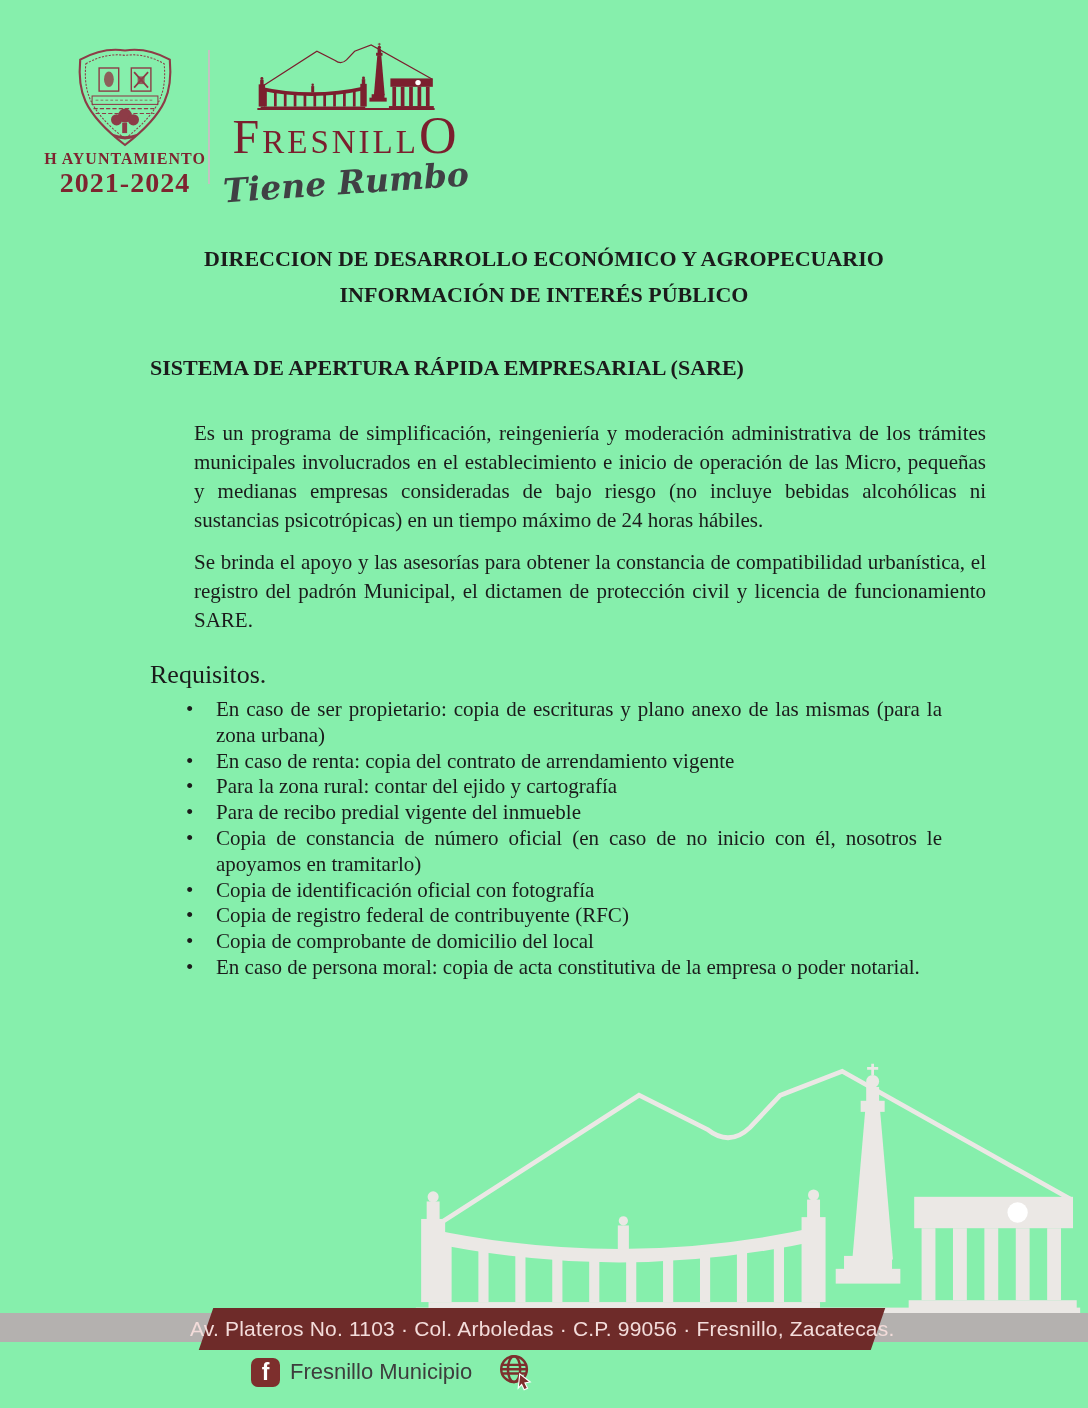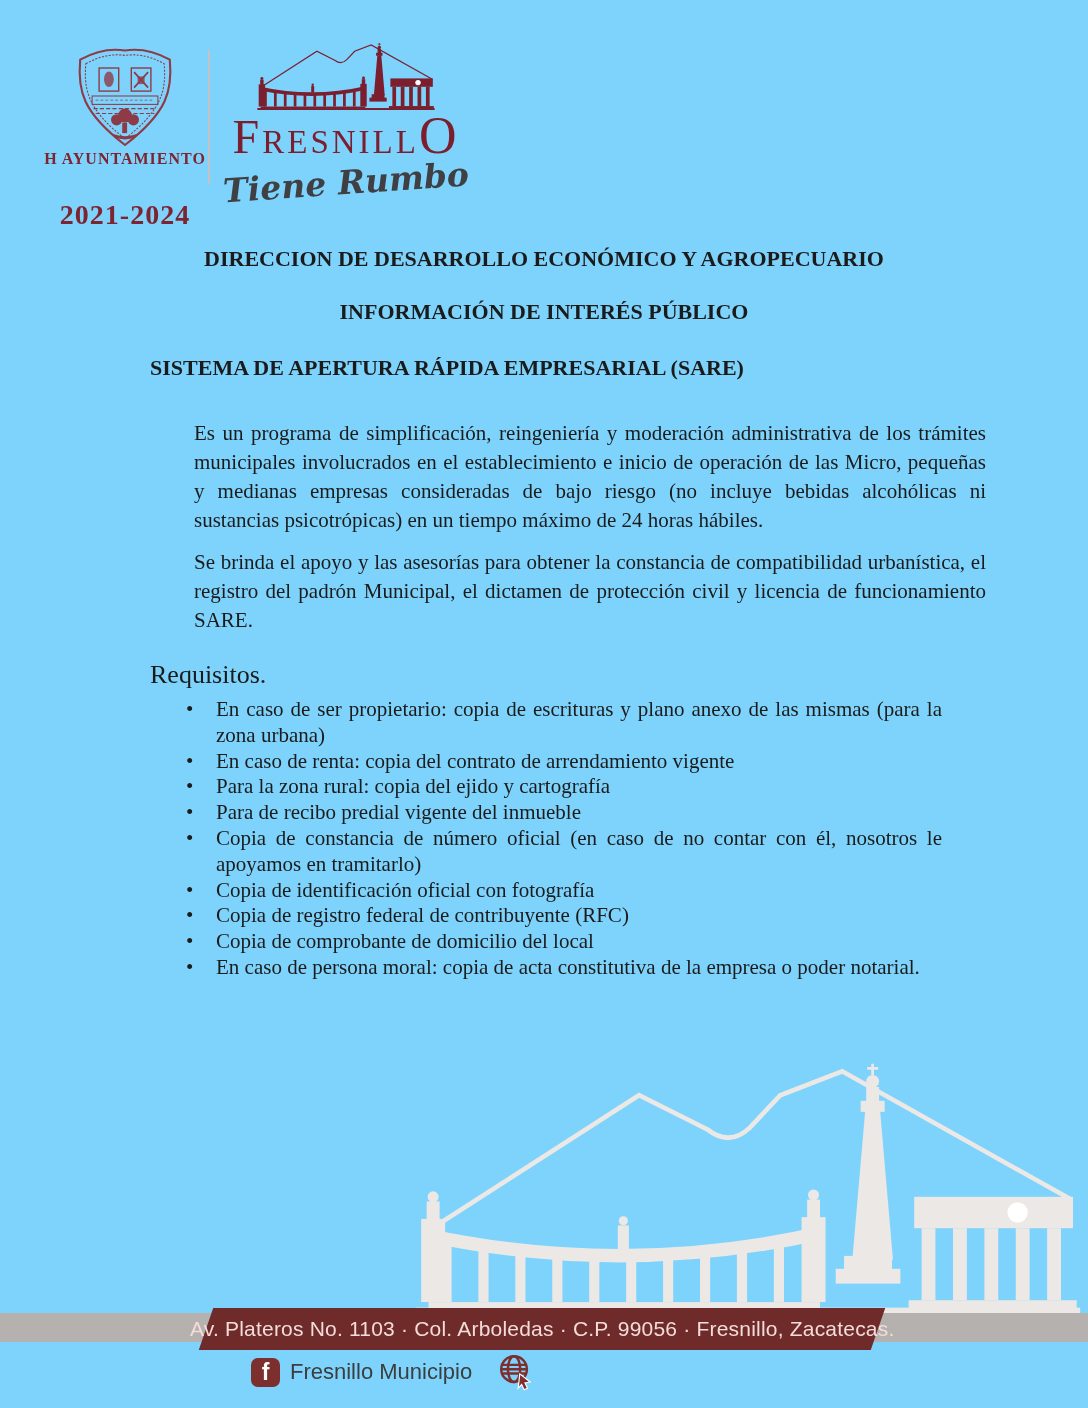--- a/index.html
+++ b/index.html
@@ -1,41 +1,41 @@
 <!DOCTYPE html>
 <html lang="es"><head>
 <meta charset="utf-8">
 <style>
   * { margin:0; padding:0; box-sizing:border-box; }
   html,body { background:#ffffff; }
   .page {
-    position:relative; width:1088px; height:1408px; background:#7dd3fc;
+    position:relative; width:1088px; height:1408px; background:#86efac;
     overflow:hidden; font-family:"Liberation Serif", serif; color:#1b1b1b;
   }
 
   
   .seal-svg { position:absolute; left:64px; top:40px; width:122px; height:112px; }
   .seal-caption { position:absolute; left:30px; top:150px; width:190px; text-align:center; color:#7e2430; }
   .seal-line1 { display:block; font-size:16px; font-weight:700; letter-spacing:1px; }
-  .seal-line2 { display:block; font-size:28px; font-weight:700; letter-spacing:1px; line-height:1.05;margin-top:32px; }
+  .seal-line2 { display:block; font-size:28px; font-weight:700; letter-spacing:1px; line-height:1.05; }
   .header-divider { position:absolute; left:208px; top:50px; width:2px; height:134px; background:#c4c2c2; }
   .brand { position:absolute; left:222px; top:36px; width:248px; text-align:center; color:#7b1f2e; }
   .brand-monument { display:block; width:180px; height:74px; margin:0 auto; color:#7b1f2e; }
   .brand-word { font-weight:400; font-size:33px; letter-spacing:3px; line-height:1; white-space:nowrap; }
   .brand-word .cap-f { font-size:48px; }
   .brand-word .cap-o { font-size:52px; }
   .brand-tagline {
     font-family:"DejaVu Serif", serif; font-style:italic; font-weight:700;
     font-size:33px; color:#404044; transform:rotate(-4deg); margin-top:1px;
   }
 
   
   .doc-title { position:absolute; left:0; width:100%; text-align:center; font-size:22px; font-weight:700; }
   .title-1 { top:246px; }
-  .title-2 { top:299px; }
+  .title-2 { top:282px; }
   .section-title { position:absolute; left:150px; top:355px; font-size:22px; font-weight:700; }
   .para { position:absolute; left:150px; width:792px; font-size:21px; line-height:29px; text-align:justify;margin-left:44px; }
   .para-1 { top:419px; }
   .para-2 { top:548px; }
   .req-label { position:absolute; left:150px; top:660px; font-size:26px; }
   .req-list { position:absolute; left:150px; top:697px; width:792px; list-style:none; font-size:21px; line-height:25.8px; }
   .req-list li { position:relative; padding-left:66px; text-align:justify; }
   .req-list .bullet { position:absolute; left:36px; top:0; }
 
   
@@ -164,23 +164,23 @@
   <main>
     <h1 class="doc-title title-1">DIRECCION DE DESARROLLO ECONÓMICO Y AGROPECUARIO</h1>
     <h2 class="doc-title title-2">INFORMACIÓN DE INTERÉS PÚBLICO</h2>
     <h3 class="section-title">SISTEMA DE APERTURA RÁPIDA EMPRESARIAL (SARE)</h3>
     <p class="para para-1">Es un programa de simplificación, reingeniería y moderación administrativa de los trámites municipales involucrados en el establecimiento e inicio de operación de las Micro, pequeñas y medianas empresas consideradas de bajo riesgo (no incluye bebidas alcohólicas ni sustancias psicotrópicas) en un tiempo máximo de 24 horas hábiles.</p>
     <p class="para para-2">Se brinda el apoyo y las asesorías para obtener la constancia de compatibilidad urbanística, el registro del padrón Municipal, el dictamen de protección civil y licencia de funcionamiento SARE.</p>
     <p class="req-label">Requisitos.</p>
     <ul class="req-list">
       <li><span class="bullet">•</span><span>En caso de ser propietario: copia de escrituras y plano anexo de las mismas (para la zona urbana)</span></li>
       <li><span class="bullet">•</span><span>En caso de renta: copia del contrato de arrendamiento vigente</span></li>
-      <li><span class="bullet">•</span><span>Para la zona rural: copia del ejido y cartografía</span></li>
+      <li><span class="bullet">•</span><span>Para la zona rural: contar del ejido y cartografía</span></li>
       <li><span class="bullet">•</span><span>Para de recibo predial vigente del inmueble</span></li>
-      <li><span class="bullet">•</span><span>Copia de constancia de número oficial (en caso de no contar con él, nosotros le apoyamos en tramitarlo)</span></li>
+      <li><span class="bullet">•</span><span>Copia de constancia de número oficial (en caso de no inicio con él, nosotros le apoyamos en tramitarlo)</span></li>
       <li><span class="bullet">•</span><span>Copia de identificación oficial con fotografía</span></li>
       <li><span class="bullet">•</span><span>Copia de registro federal de contribuyente (RFC)</span></li>
       <li><span class="bullet">•</span><span>Copia de comprobante de domicilio del local</span></li>
       <li><span class="bullet">•</span><span>En caso de persona moral: copia de acta constitutiva de la empresa o poder notarial.</span></li>
     </ul>
   </main>
 
   <svg class="watermark" viewBox="0 0 720 300" preserveAspectRatio="xMidYMax meet">
     <use href="#monument"></use>
   </svg>

